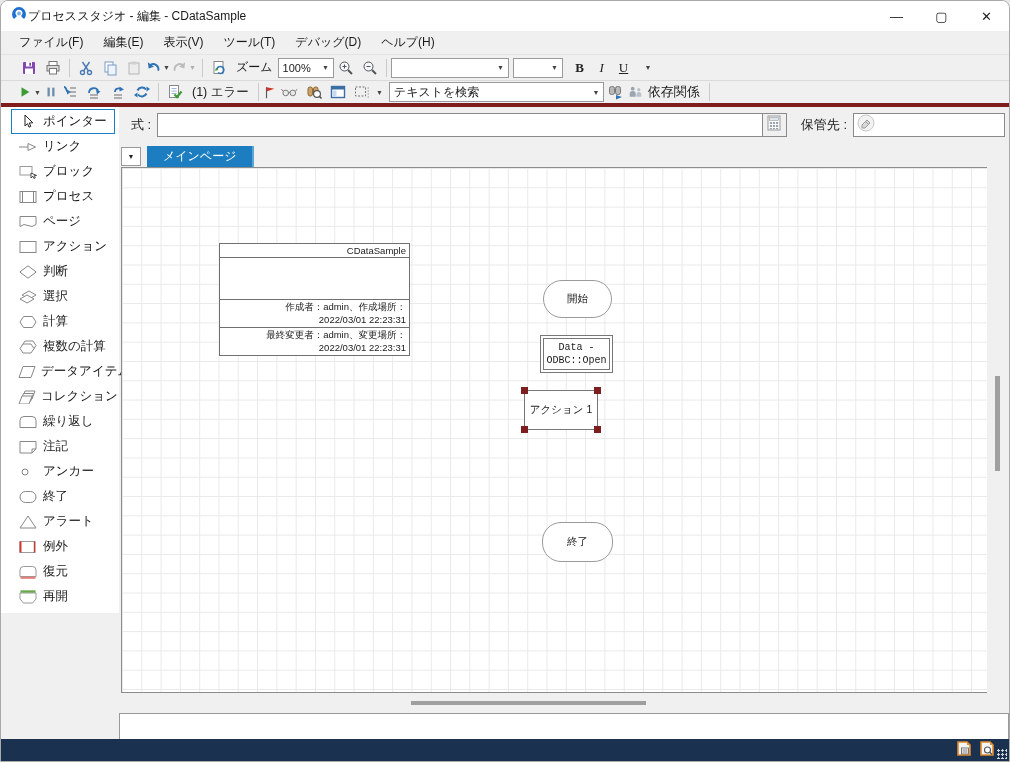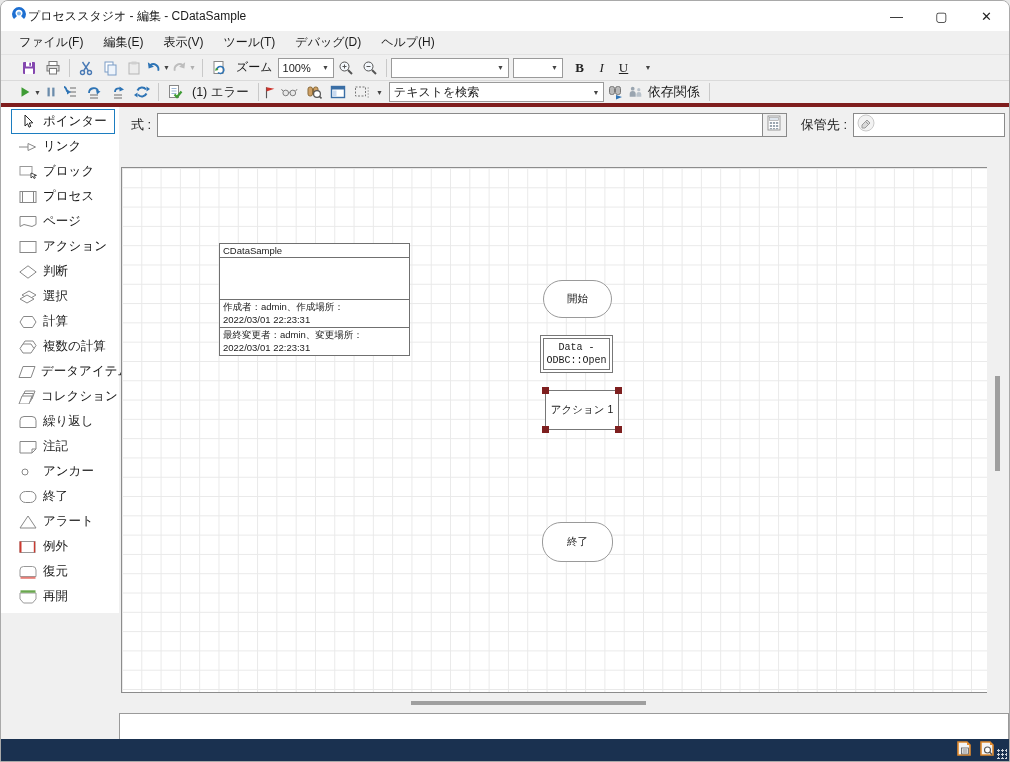--- a/index.html
+++ b/index.html
@@ -69,21 +69,21 @@
   
   .node { position:absolute; display:flex; align-items:center; justify-content:center; text-align:center; font-size:10.5px; color:#1a1a1a; background:#fff; }
   .node.pill { border:1.4px solid #9a9a9a; border-radius:19px; }
   .node.box { border:1px solid #777; }
   .node.dbl::after { content:""; position:absolute; inset:2px; border:1px solid #777; pointer-events:none; }
   .handle { position:absolute; width:7px; height:7px; background:#7e1f1f; }
   .h-tl { left:-4px; top:-4px; } .h-tr { right:-4px; top:-4px; }
   .h-bl { left:-4px; bottom:-4px; } .h-br { right:-4px; bottom:-4px; }
 
   
-  .info-box { position:absolute; left:97px; top:75px; width:191px; height:113px; background:#fff; border:1px solid #707070; display:flex; flex-direction:column; font-size:9.5px; color:#1a1a1a; }
+  .info-box { position:absolute; left:97px; top:75px; width:191px; height:113px; background:#fff; border:1px solid #707070; display:flex; flex-direction:column; font-size:9.5px; color:#1a1a1a;text-align:right; }
   .info-title { height:15px; border-bottom:1px solid #707070; padding:1px 3px; }
   .info-desc { height:44px; }
   .info-row { border-top:1px solid #707070; padding:1px 3px; line-height:12.5px; flex:1; }
 
   
   .statusbar { position:absolute; left:0; bottom:0; width:100%; height:22px; background:#1a3150; display:flex; align-items:center; justify-content:flex-end; padding-right:14px; gap:6px; }
   .grip { position:absolute; right:2px; bottom:2px; width:10px; height:10px;
     background-image:radial-gradient(circle at 1.5px 1.5px, #cfd6de 1.2px, transparent 1.3px);
     background-size:4px 4px; }
 </style>
@@ -583,20 +583,24 @@
       <div class="store-box">
         <span><svg width="18" height="18" viewBox="0 0 18 18">
               <circle cx="9" cy="9" r="8" fill="#f2f2f2" stroke="#c9c9c9"></circle>
               <path d="M5,11 l5,-5 3,3 -5,5 -3,0 Z" fill="#d9d9d9" stroke="#9a9a9a"></path>
               <line x1="8.5" y1="7.5" x2="11.5" y2="10.5" stroke="#9a9a9a"></line>
             </svg></span>
         <span></span>
       </div>
     </div>
 
+    <div class="tab-row">
+      <div class="tab-drop">▼</div>
+      <div class="page-tab">メインページ</div>
+    </div>
 
     <div class="canvas">
 
       <div class="info-box">
         <div class="info-title">CDataSample</div>
         <div class="info-desc"></div>
         <div class="info-row">
           <div>作成者：admin、作成場所：</div>
           <div>2022/03/01 22:23:31</div>
         </div>
@@ -607,21 +611,21 @@
       </div>
 
       <div class="node pill" style="left:421px;top:112px;width:69px;height:38px;">
         <span>開始</span>
       </div>
 
       <div class="node box dbl" style="left:418px;top:167px;width:73px;height:38px;font-size:10px;line-height:13px;font-family:Liberation Mono, monospace;">
         <span><span>Data -</span><br><span>ODBC::Open</span></span>
       </div>
 
-      <div class="node box" style="left:423px;top:222px;width:74px;height:40px;">
+      <div class="node box" style="left:402px;top:222px;width:74px;height:40px;">
         <span>アクション 1</span>
         <span class="handle h-tl"></span>
         <span class="handle h-tr"></span>
         <span class="handle h-bl"></span>
         <span class="handle h-br"></span>
       </div>
 
       <div class="node pill" style="left:420px;top:354px;width:71px;height:40px;">
         <span>終了</span>
       </div>

